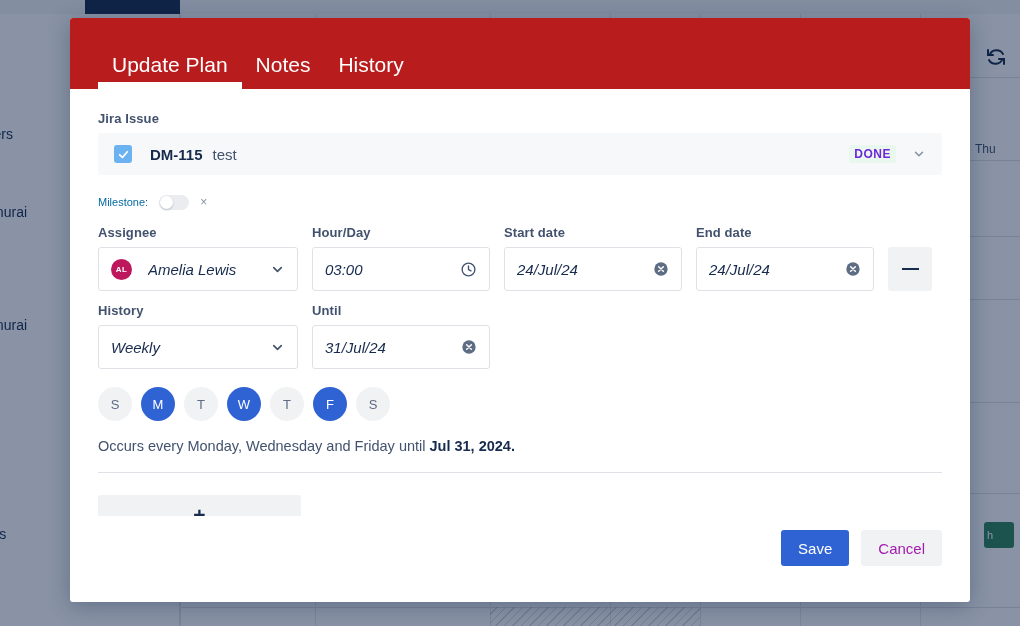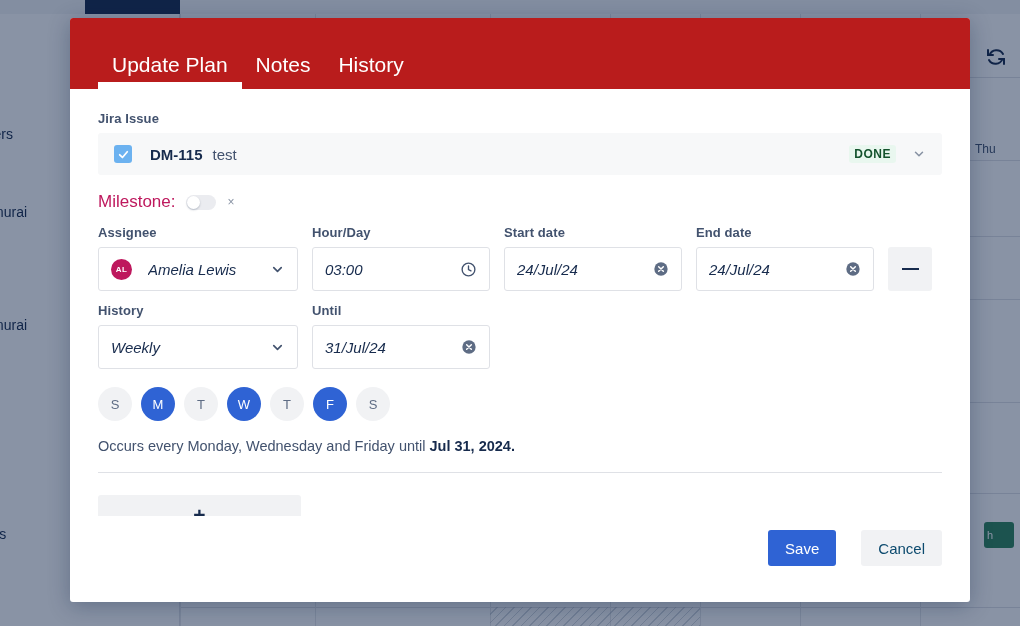--- a/index.html
+++ b/index.html
@@ -133,31 +133,31 @@
   }
   .jira-summary {
     font-size: 15px; color: #42526e; margin-left: 10px;
   }
   .jira-status-wrap {
     margin-left: auto; display: flex; align-items: center; gap: 16px;
     cursor: pointer;
   }
   .status-badge {
     font-size: 12px; font-weight: bold; letter-spacing: 0.5px;
-    color: #14532d; background: #e9f7ef;
+    color: #6d28d9; background: #e9f7ef;
     padding: 2px 5px; border-radius: 3px;
   }
   .chev { width: 14px; height: 14px; color: #8993a4; }
 
   
   .milestone-row {
     display: flex; align-items: center; gap: 11px;
     margin-top: 16px; height: 22px;
   }
-  .milestone-label { font-size: 17px; color: #be185d; }
+  .milestone-label { font-size: 11px; color: #0369a1; }
   .toggle {
     width: 30px; height: 15px; border-radius: 8px;
     background: #ebecf0; position: relative; cursor: pointer;
     flex: none;
   }
   .toggle .knob {
     position: absolute; left: 1px; top: 1px;
     width: 13px; height: 13px; border-radius: 50%;
     background: #ffffff; box-shadow: 0 1px 2px rgba(9,30,66,0.25);
   }
@@ -231,21 +231,21 @@
     flex: none; height: 86px;
     display: flex; align-items: center; justify-content: flex-end;
     gap: 12px; padding: 0 28px 22px 28px;
   }
   .btn {
     height: 36px; border: none; border-radius: 3px;
     font-size: 15px; padding: 0 17px; cursor: pointer;
     font-family: "Liberation Sans", sans-serif;
   }
   .btn-primary { background: #2f63d4; color: #ffffff; }
-  .btn-default { background: #f1f2f4; color: #0c4a6e; margin-left: 13px; }
+  .btn-default { background: #f1f2f4; color: #a21caf; }
 </style>
 </head>
 <body>
 
 <div id="bg-page">
   <div class="bg-topbar"></div>
   <div class="bg-topbar-dark"></div>
   <div class="bg-blue-line"></div>
 
   <div class="bg-sidebar">

